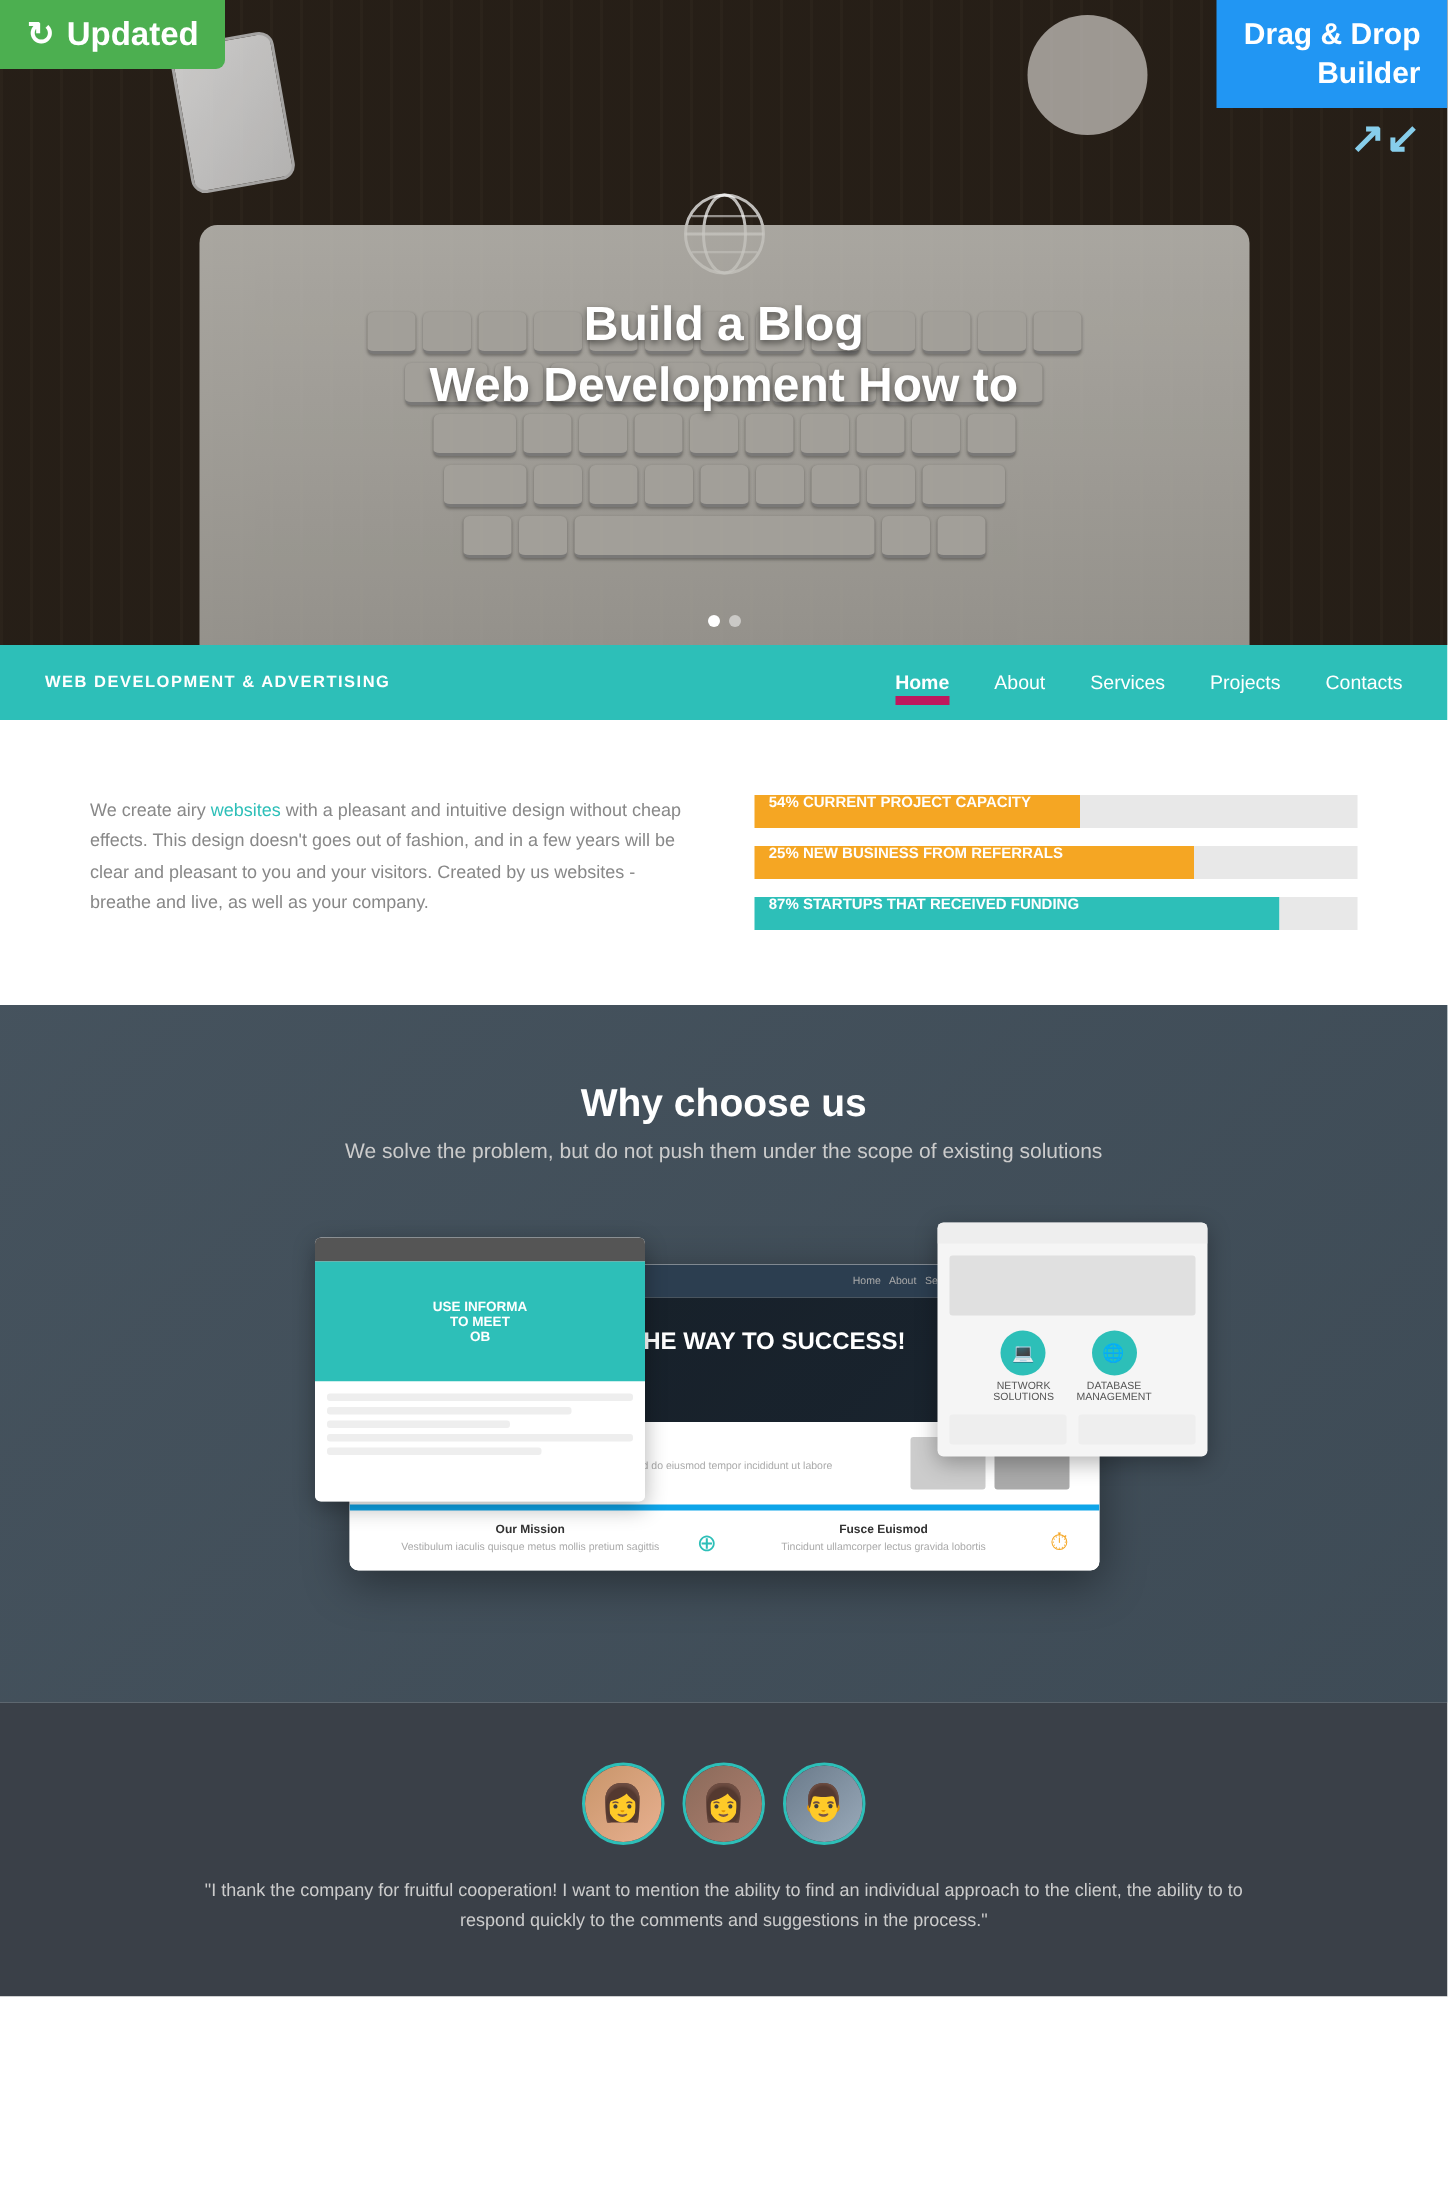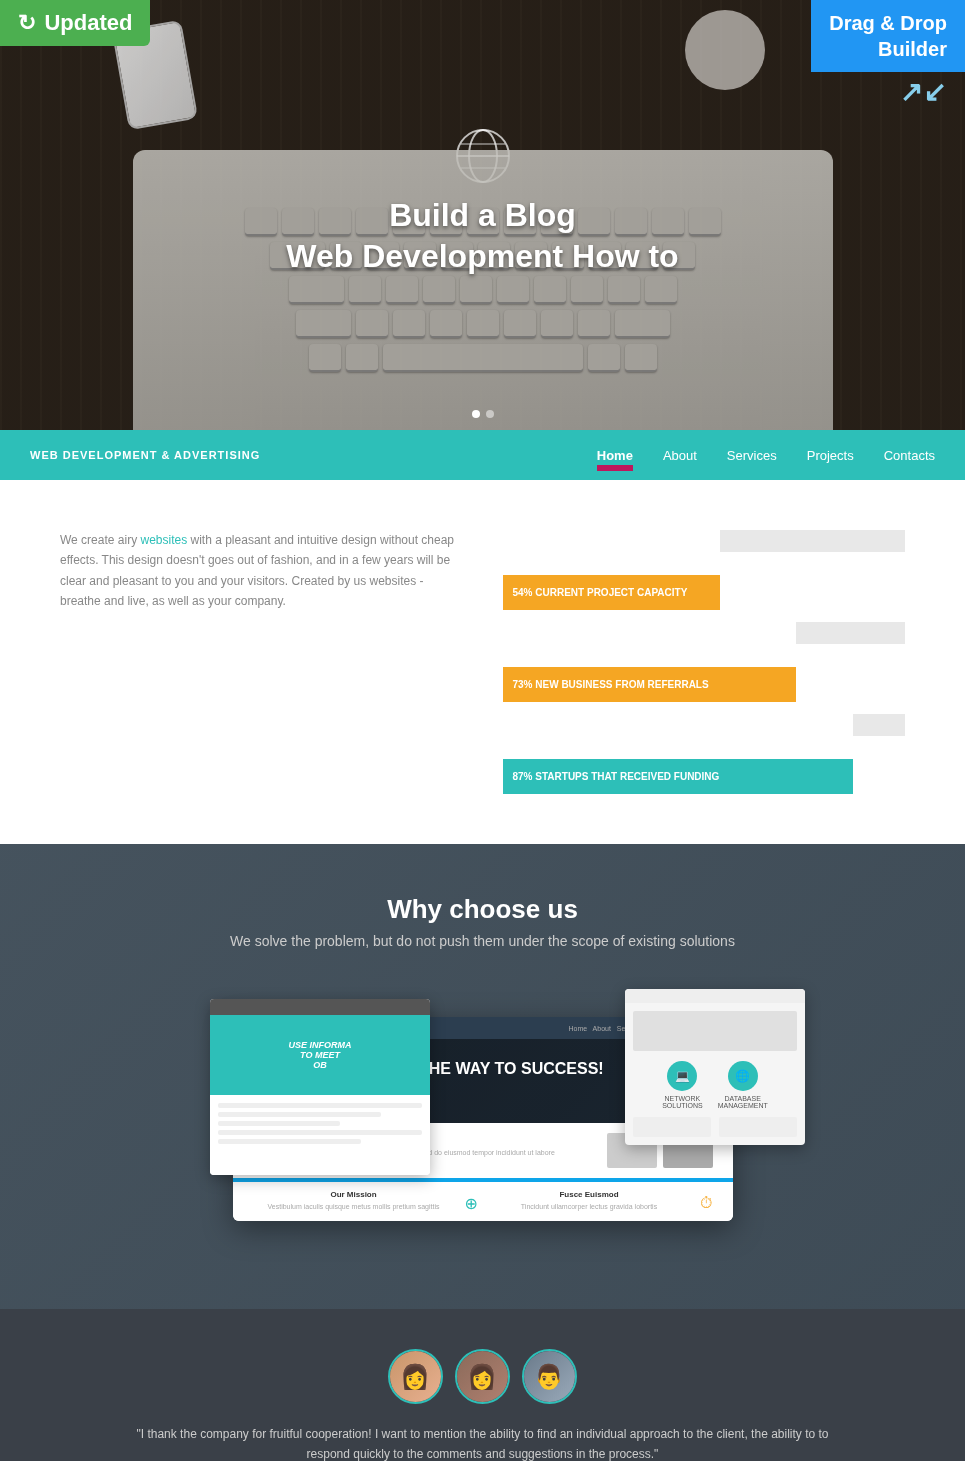--- a/index.html
+++ b/index.html
@@ -226,26 +226,24 @@
     .bar-item {
       display: flex;
       flex-direction: column;
       gap: 0;
     }
     .bar-wrapper {
       display: flex;
       align-items: stretch;
     }
     .bar-colored {
-      height: 35px;
-      display: flex;
-      align-items: center;
+      height: 22px;
+      display: flex;
       padding-left: 10px;
       flex-shrink: 0;
-      margin-top: 45px;
     }
     .bar-colored span {
       font-size: 10px;
       font-weight: bold;
       color: #fff;
       white-space: nowrap;
     }
     .bar-empty {
       flex: 1;
       background: #e8e8e8;
@@ -363,21 +361,20 @@
     .browser-back-bar {
       background: #555;
       height: 16px;
     }
     .browser-back-content {
       background: #2dbfb8;
       height: 80px;
       display: flex;
       align-items: center;
       justify-content: center;
-      font-style: italic;
     }
     .browser-back-text {
       color: #fff;
       font-size: 9px;
       font-weight: bold;
       text-align: center;
     }
     .browser-back-body {
       background: #fff;
       height: 80px;
@@ -620,21 +617,21 @@
           <div class="bar-colored" style="width:54%; background:#f5a623;">
             <span>54%  CURRENT PROJECT CAPACITY</span>
           </div>
           <div class="bar-empty"></div>
         </div>
       </div>
 
       <div class="bar-item">
         <div class="bar-wrapper">
           <div class="bar-colored" style="width:73%; background:#f5a623;">
-            <span>73%  NEW BUSINESS FROM REFERRALS</span>
+            <span>25%  NEW BUSINESS FROM REFERRALS</span>
           </div>
           <div class="bar-empty"></div>
         </div>
       </div>
 
       <div class="bar-item">
         <div class="bar-wrapper">
           <div class="bar-colored" style="width:87%; background:#2dbfb8;">
             <span>87%  STARTUPS THAT RECEIVED FUNDING</span>
           </div>

